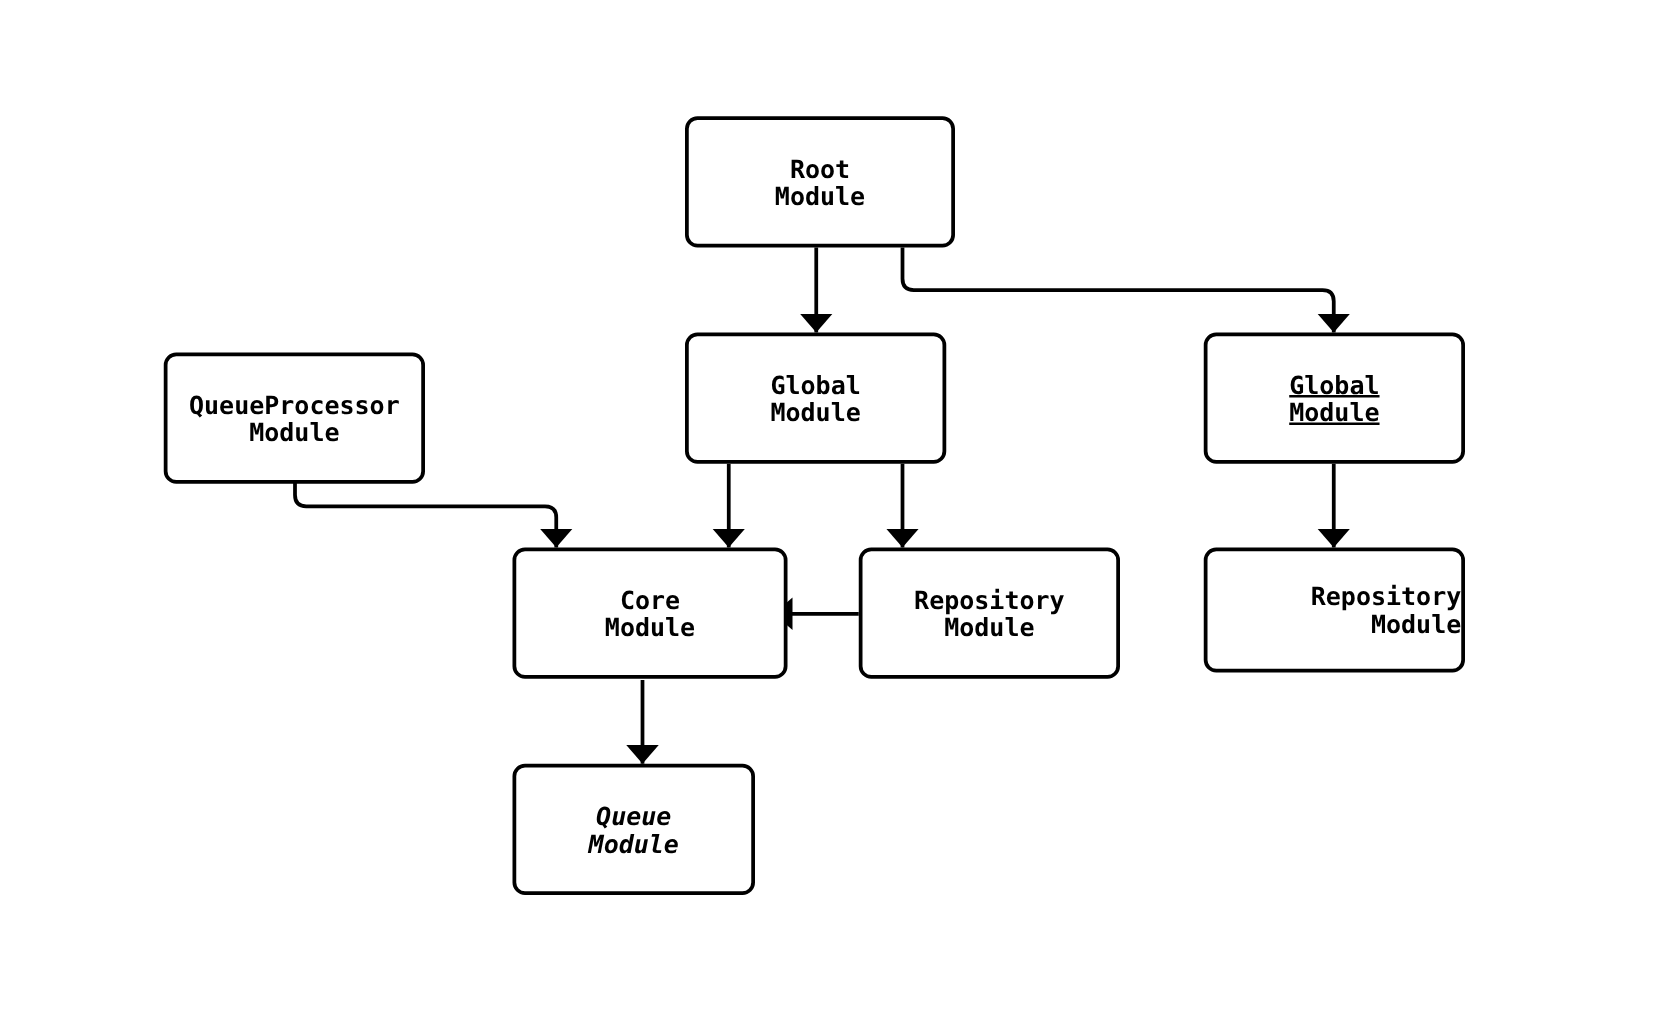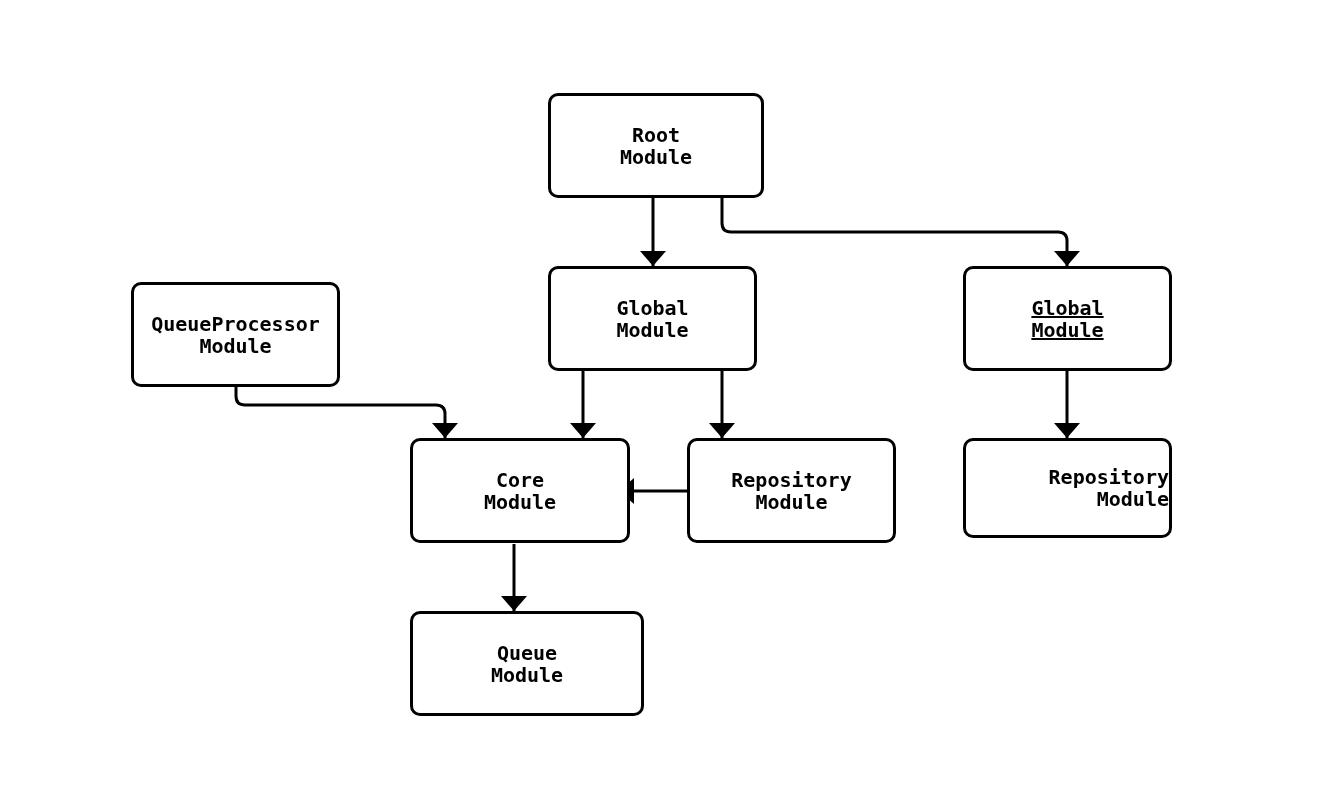--- a/index.html
+++ b/index.html
@@ -99,18 +99,18 @@
   <div class="node" style="left: 687px; top: 438px; width: 209px; height: 105px;">
     <span>Repository</span>
     <span>Module</span>
   </div>
 
   <div class="node" style="left: 963px; top: 438px; width: 209px; height: 100px; align-items: flex-end;">
     <span>Repository</span>
     <span>Module</span>
   </div>
 
-  <div class="node" style="left: 410px; top: 611px; width: 234px; height: 105px;">
+  <div class="node" style="left: 410px; top: 611px; width: 194px; height: 105px; font-style: italic;">
     <span>Queue</span>
     <span>Module</span>
   </div>
 
 </div>
 
 </body></html>

